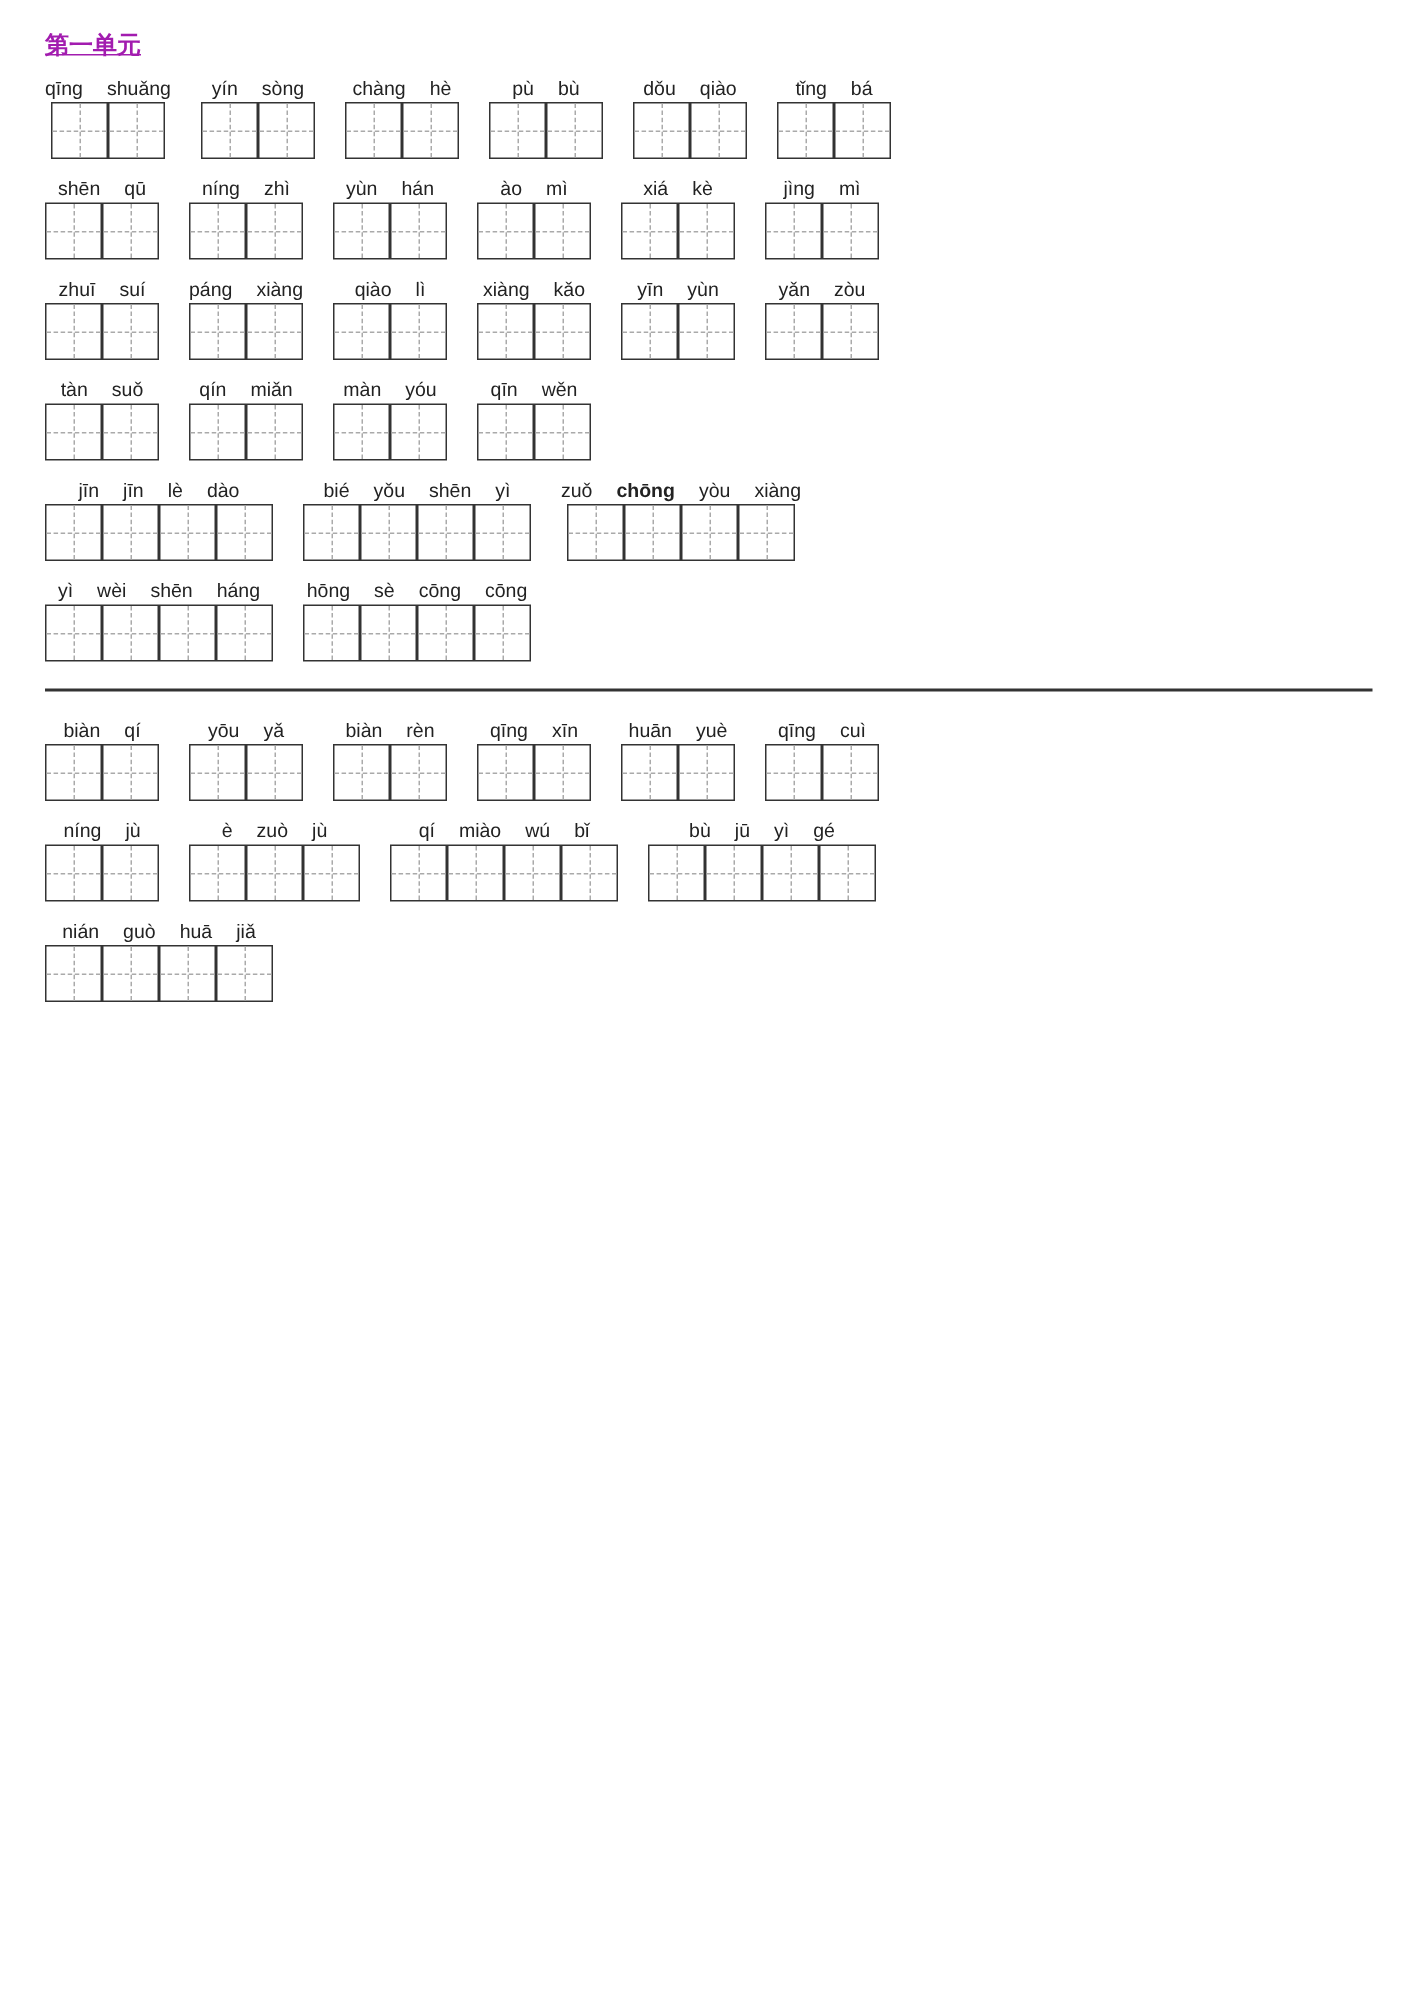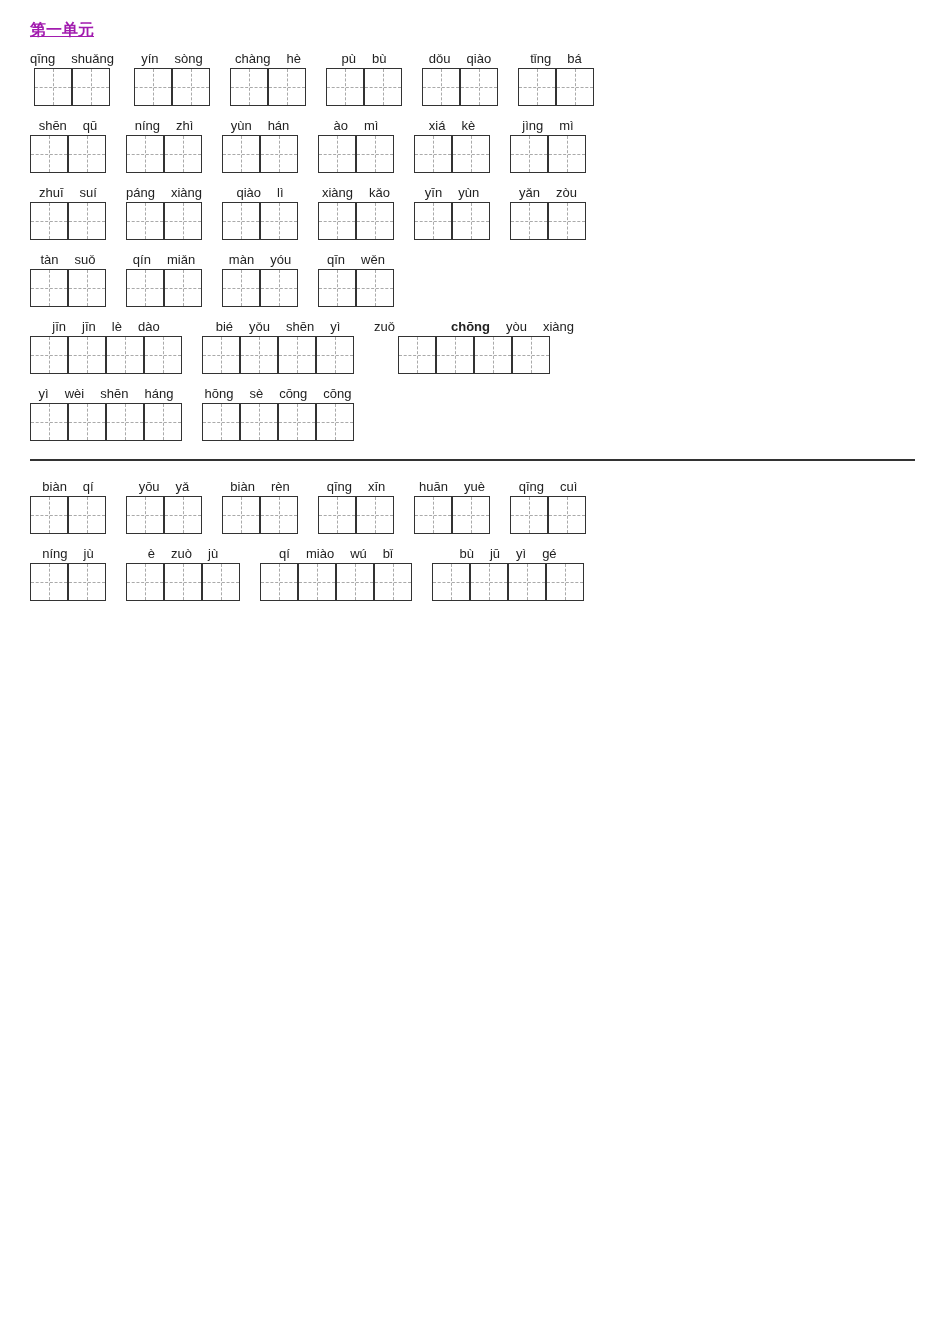--- a/index.html
+++ b/index.html
@@ -331,21 +331,21 @@
           <div class="char-grid">
             <div class="char-cell"></div>
             <div class="char-cell"></div>
             <div class="char-cell"></div>
             <div class="char-cell"></div>
           </div>
         </div>
         <div class="word-group">
           <div class="pinyin-row">
             <span class="pinyin-span">zuǒ</span>
-            <span class="pinyin-span" style="font-weight: bold; margin-left: 40px;">chōng</span>
+            <span class="pinyin-span" style="font-weight: bold;">chōng</span>
             <span class="pinyin-span">yòu</span>
             <span class="pinyin-span">xiàng</span>
           </div>
           <div class="char-grid">
             <div class="char-cell"></div>
             <div class="char-cell"></div>
             <div class="char-cell"></div>
             <div class="char-cell"></div>
           </div>
         </div>
@@ -492,14 +492,30 @@
             <span class="pinyin-span">gé</span>
           </div>
           <div class="char-grid">
             <div class="char-cell"></div>
             <div class="char-cell"></div>
             <div class="char-cell"></div>
             <div class="char-cell"></div>
           </div>
         </div>
       </div>
+      <div class="row">
+        <div class="word-group">
+          <div class="pinyin-row">
+            <span class="pinyin-span">nián</span>
+            <span class="pinyin-span">guò</span>
+            <span class="pinyin-span">huā</span>
+            <span class="pinyin-span">jiǎ</span>
+          </div>
+          <div class="char-grid">
+            <div class="char-cell"></div>
+            <div class="char-cell"></div>
+            <div class="char-cell"></div>
+            <div class="char-cell"></div>
+          </div>
+        </div>
+      </div>
     </div>
 </div>
 
 </body></html>

